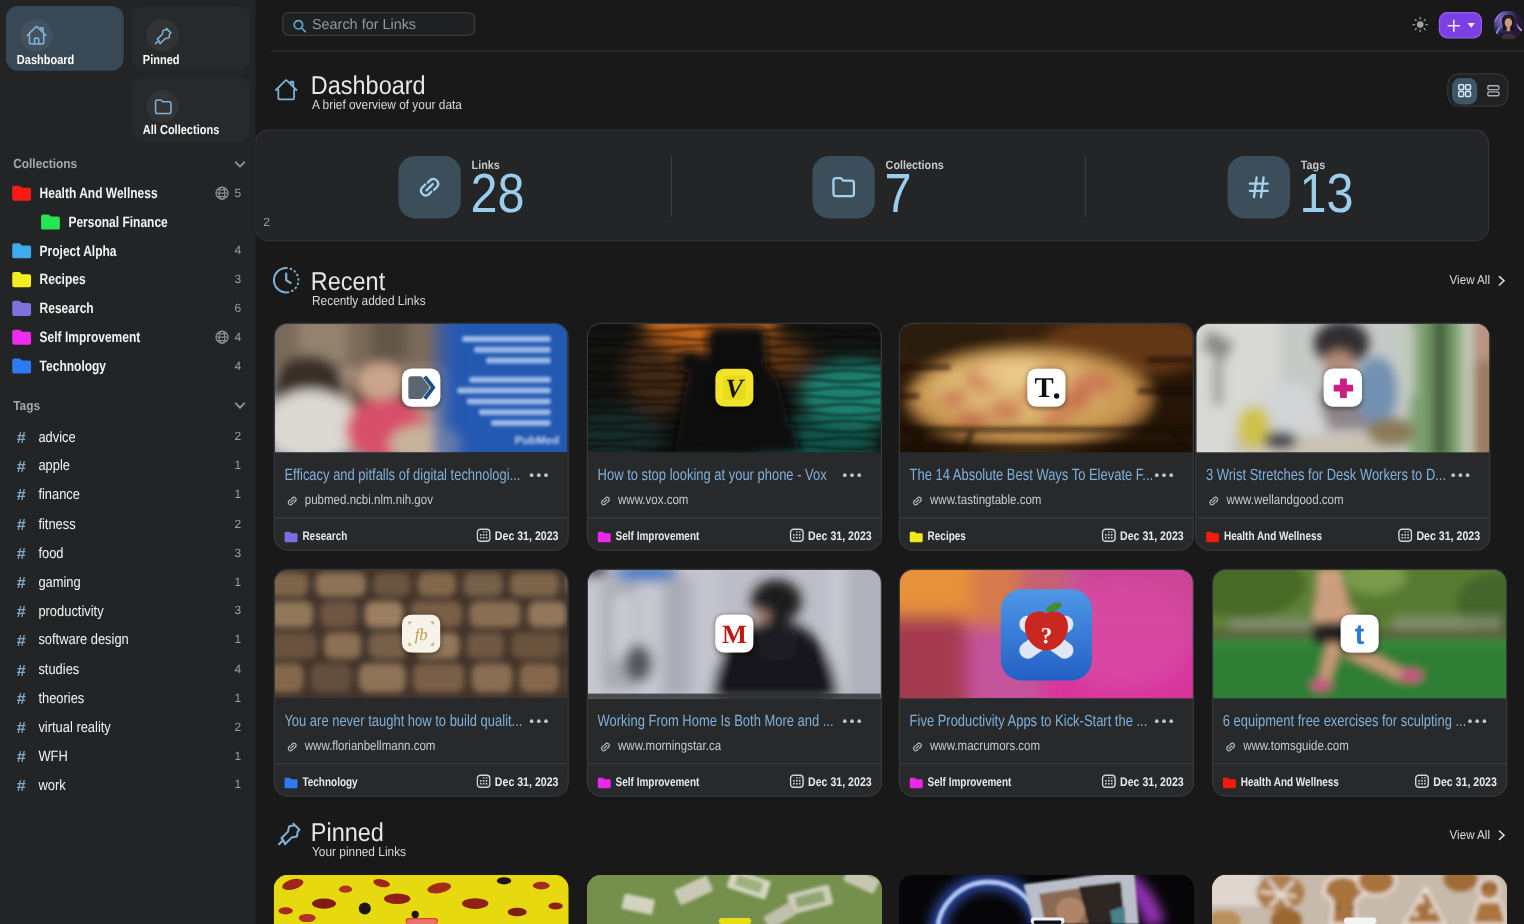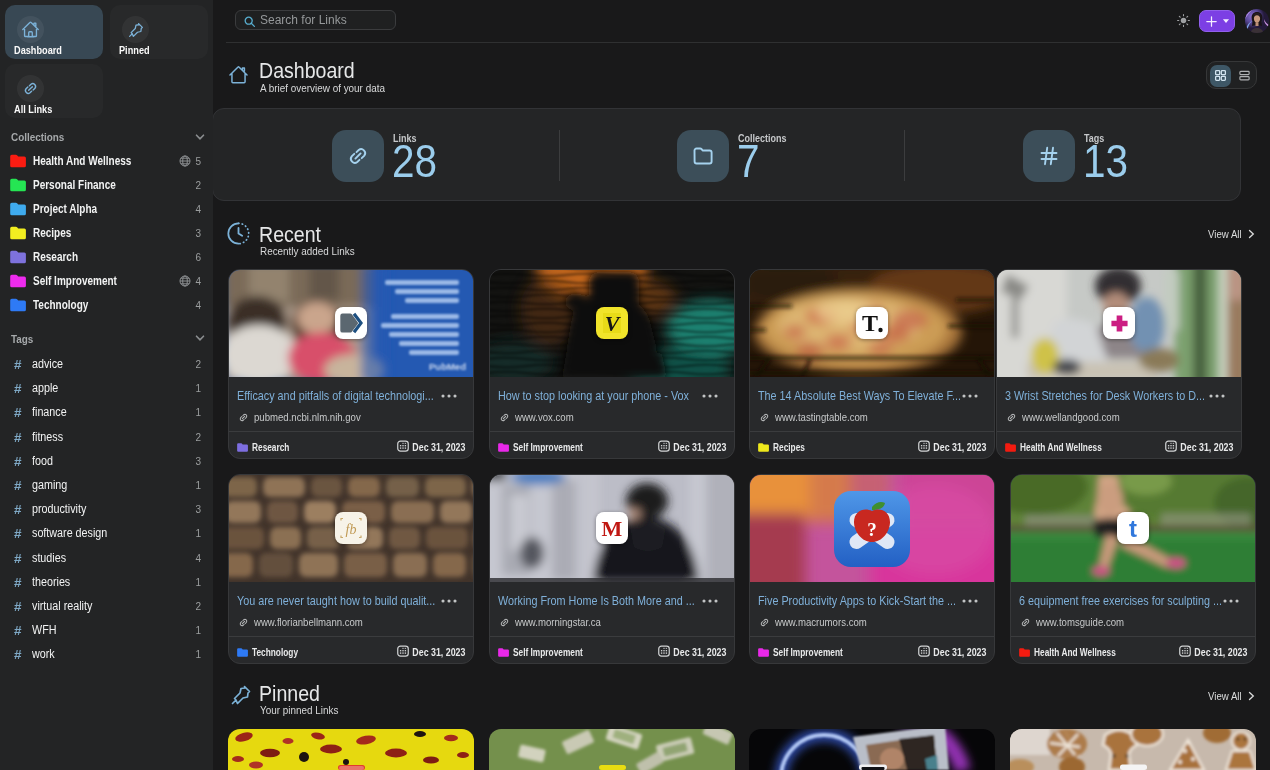--- a/index.html
+++ b/index.html
@@ -991,49 +991,47 @@
       <div class="lbl">Dashboard</div>
     </div>
     <div class="sbtn" style="left:110px;top:5px;">
       <div class="circ">
           <svg width="18" height="18" viewBox="0 0 24 24" fill="none" stroke="#7cb2d8" stroke-width="1.7" stroke-linejoin="round" stroke-linecap="round">
             <path d="M15.5 3.5 20.5 8.5 19 10l-.5 4-4.5 1-5.5 5.5L7 17 3.5 20.5 7 17l-1.5-1.5L11 10l1-4.5 4-.5z"></path>
           </svg>
         </div>
       <div class="lbl">Pinned</div>
     </div>
-    <div class="sbtn" style="left:5px;top:64px;">
+    <div class="sbtn" style="left:110px;top:64px;">
       <div class="circ">
-          <svg width="17" height="17" viewBox="0 0 24 24" fill="none" stroke="#7cb2d8" stroke-width="2" stroke-linecap="round">
-            <path d="M10.5 8.2 12.7 6a4 4 0 0 1 5.6 5.6l-2.6 2.6"></path>
-            <path d="M13.5 15.8 11.3 18a4 4 0 0 1-5.6-5.6l2.6-2.6"></path>
-            <path d="M9.4 14.6l5.2-5.2"></path>
-          </svg>
-        </div>
-      <div class="lbl">All Links</div>
+          <svg width="18" height="18" viewBox="0 0 24 24" fill="none" stroke="#7cb2d8" stroke-width="1.7" stroke-linejoin="round">
+            <path d="M3.5 6.5a2 2 0 0 1 2-2h3.6a2 2 0 0 1 1.5.7l1 1.3h7a2 2 0 0 1 2 2v9a2 2 0 0 1-2 2h-13a2 2 0 0 1-2-2z"></path>
+          </svg>
+        </div>
+      <div class="lbl">All Collections</div>
     </div>
 
     <div class="sechead" style="top:131px;">Collections</div>
     <svg class="chev" style="top:131px;" viewBox="0 0 12 12" fill="none" stroke="#8b8e90" stroke-width="1.6" stroke-linecap="round">
         <path d="M2.5 4.2 6 7.8 9.5 4.2"></path>
       </svg>
 
     <div class="srow" style="top:149px;">
       <svg class="ficon" viewBox="0 0 18 16">
           <path fill="#fa1c12" d="M1.2 3.3a1.6 1.6 0 0 1 1.6-1.6h4.1a1.6 1.6 0 0 1 1.2.55l1.1 1.25h6.1a1.6 1.6 0 0 1 1.6 1.6v7.6a1.6 1.6 0 0 1-1.6 1.6H2.8a1.6 1.6 0 0 1-1.6-1.6z"></path>
         </svg>
       <span class="name">Health And Wellness</span>
         <svg class="globe" viewBox="0 0 12 12" fill="none" stroke="#8b8e90" stroke-width="1">
           <circle cx="6" cy="6" r="5"></circle>
           <ellipse cx="6" cy="6" rx="2.3" ry="5"></ellipse>
           <path d="M1 6h10M1.8 3.2h8.4M1.8 8.8h8.4"></path>
         </svg>
       <span class="cnt">5</span>
     </div>
-    <div class="srow" style="top:173px;">
+    <div class="srow" style="top:173px;margin-left:24px;">
       <svg class="ficon" viewBox="0 0 18 16">
           <path fill="#25e553" d="M1.2 3.3a1.6 1.6 0 0 1 1.6-1.6h4.1a1.6 1.6 0 0 1 1.2.55l1.1 1.25h6.1a1.6 1.6 0 0 1 1.6 1.6v7.6a1.6 1.6 0 0 1-1.6 1.6H2.8a1.6 1.6 0 0 1-1.6-1.6z"></path>
         </svg>
       <span class="name">Personal Finance</span>
       <span class="cnt">2</span>
     </div>
     <div class="srow" style="top:197px;">
       <svg class="ficon" viewBox="0 0 18 16">
           <path fill="#3fabee" d="M1.2 3.3a1.6 1.6 0 0 1 1.6-1.6h4.1a1.6 1.6 0 0 1 1.2.55l1.1 1.25h6.1a1.6 1.6 0 0 1 1.6 1.6v7.6a1.6 1.6 0 0 1-1.6 1.6H2.8a1.6 1.6 0 0 1-1.6-1.6z"></path>
         </svg>

